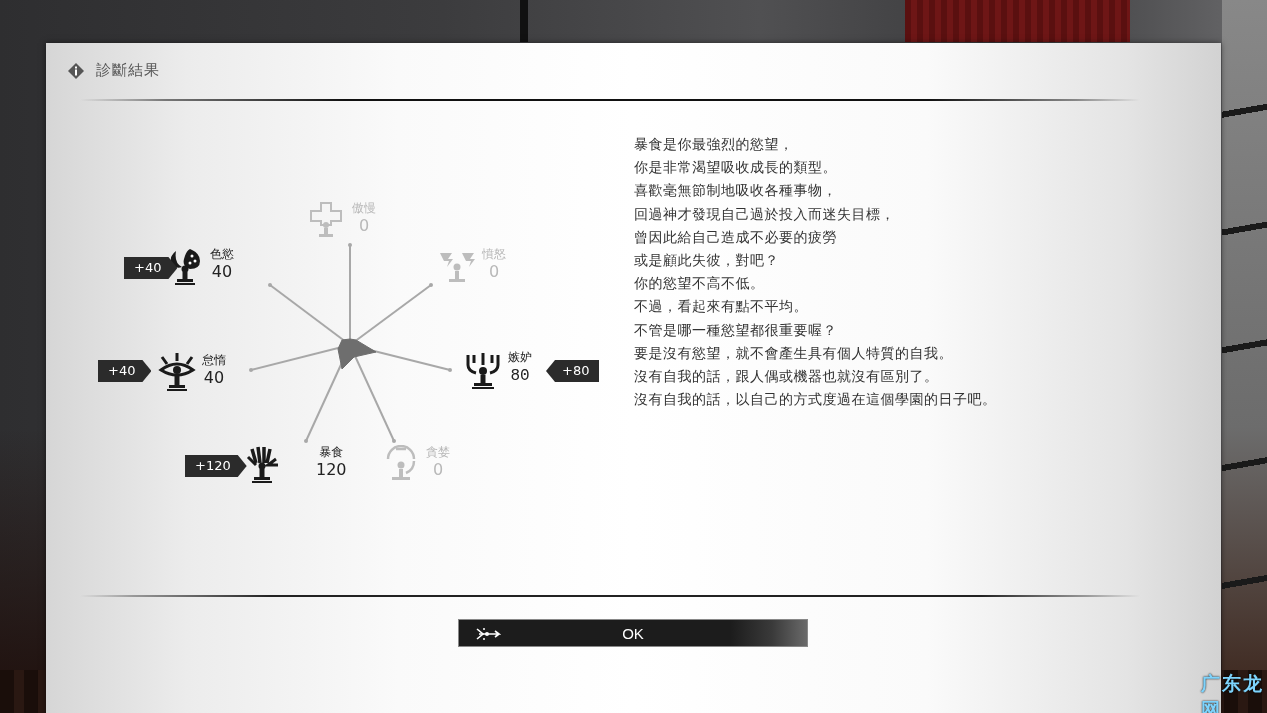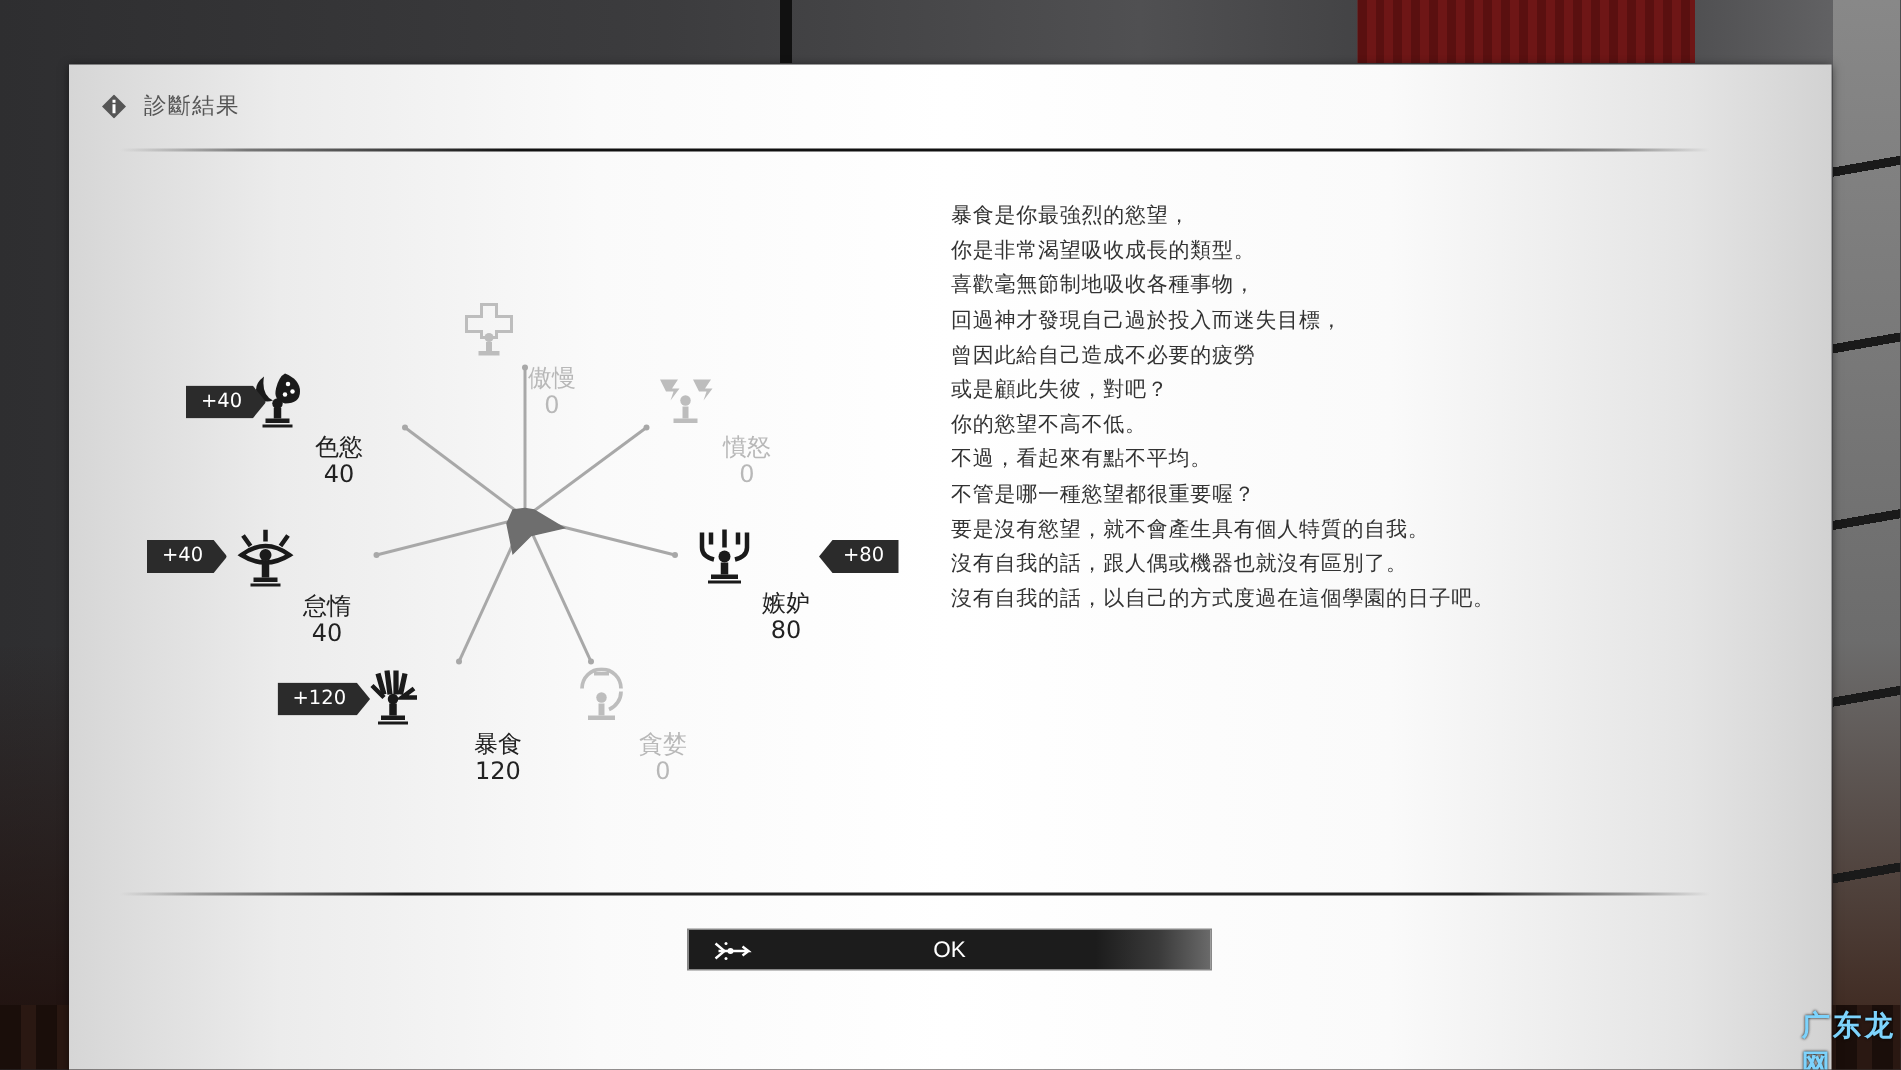--- a/index.html
+++ b/index.html
@@ -58,21 +58,21 @@
   }
 
   
   .radar { position: absolute; left: 0; top: 0; width: 1175px; height: 627px; pointer-events: none; }
 
   .stat {
     position: absolute; display: flex; align-items: flex-start;
   }
   .stat-icon { width: 38px; height: 40px; display: block; }
   .stat-text { display: flex; flex-direction: column; align-items: center; margin-left: 6px; }
-  .stat-name { font-size: 16px; line-height: 14px; color: #222; margin-top: 44px; }
+  .stat-name { font-size: 12px; line-height: 14px; color: #222; }
   .stat-val { font-size: 16px; line-height: 20px; color: #222; margin-top: 1px; }
   .stat.dim .stat-name, .stat.dim .stat-val { color: #b8b8b8; }
 
   .tag {
     position: absolute; height: 22px; background: #2b2b2b; color: #fff;
     font-size: 13px; line-height: 22px; padding: 0 10px;
   }
   .tag.right-arrow { clip-path: polygon(0 0, calc(100% - 9px) 0, 100% 50%, calc(100% - 9px) 100%, 0 100%); padding-right: 16px; }
   .tag.left-arrow { clip-path: polygon(9px 0, 100% 0, 100% 100%, 9px 100%, 0 50%); padding-left: 16px; }
 
@@ -164,21 +164,21 @@
       <circle cx="19" cy="20" r="3.5" fill="#bdbdbd"></circle>
       <rect x="17" y="24" width="4" height="8" fill="#bdbdbd"></rect>
       <rect x="11" y="32" width="16" height="3" fill="#bdbdbd"></rect>
     </svg>
     <div class="stat-text">
       <span class="stat-name">憤怒</span>
       <span class="stat-val">0</span>
     </div>
   </div>
 
-  <div class="stat" style="left:418px; top:308px;">
+  <div class="stat" style="left:418px; top:308px;font-family:Liberation Mono, monospace;">
     <svg class="stat-icon" viewBox="0 0 38 40">
       <path d="M4 4 v10 q0 6 8 8 M10 4 v8 M34 4 v10 q0 6 -8 8 M28 4 v8 M19 2 v12" stroke="#1a1a1a" stroke-width="3" fill="none"></path>
       <circle cx="19" cy="20" r="4" fill="#1a1a1a"></circle>
       <rect x="16.5" y="24" width="5" height="8" fill="#1a1a1a"></rect>
       <rect x="10" y="32" width="18" height="3" fill="#1a1a1a"></rect>
       <rect x="8" y="36" width="22" height="2" fill="#1a1a1a"></rect>
     </svg>
     <div class="stat-text">
       <span class="stat-name">嫉妒</span>
       <span class="stat-val">80</span>

